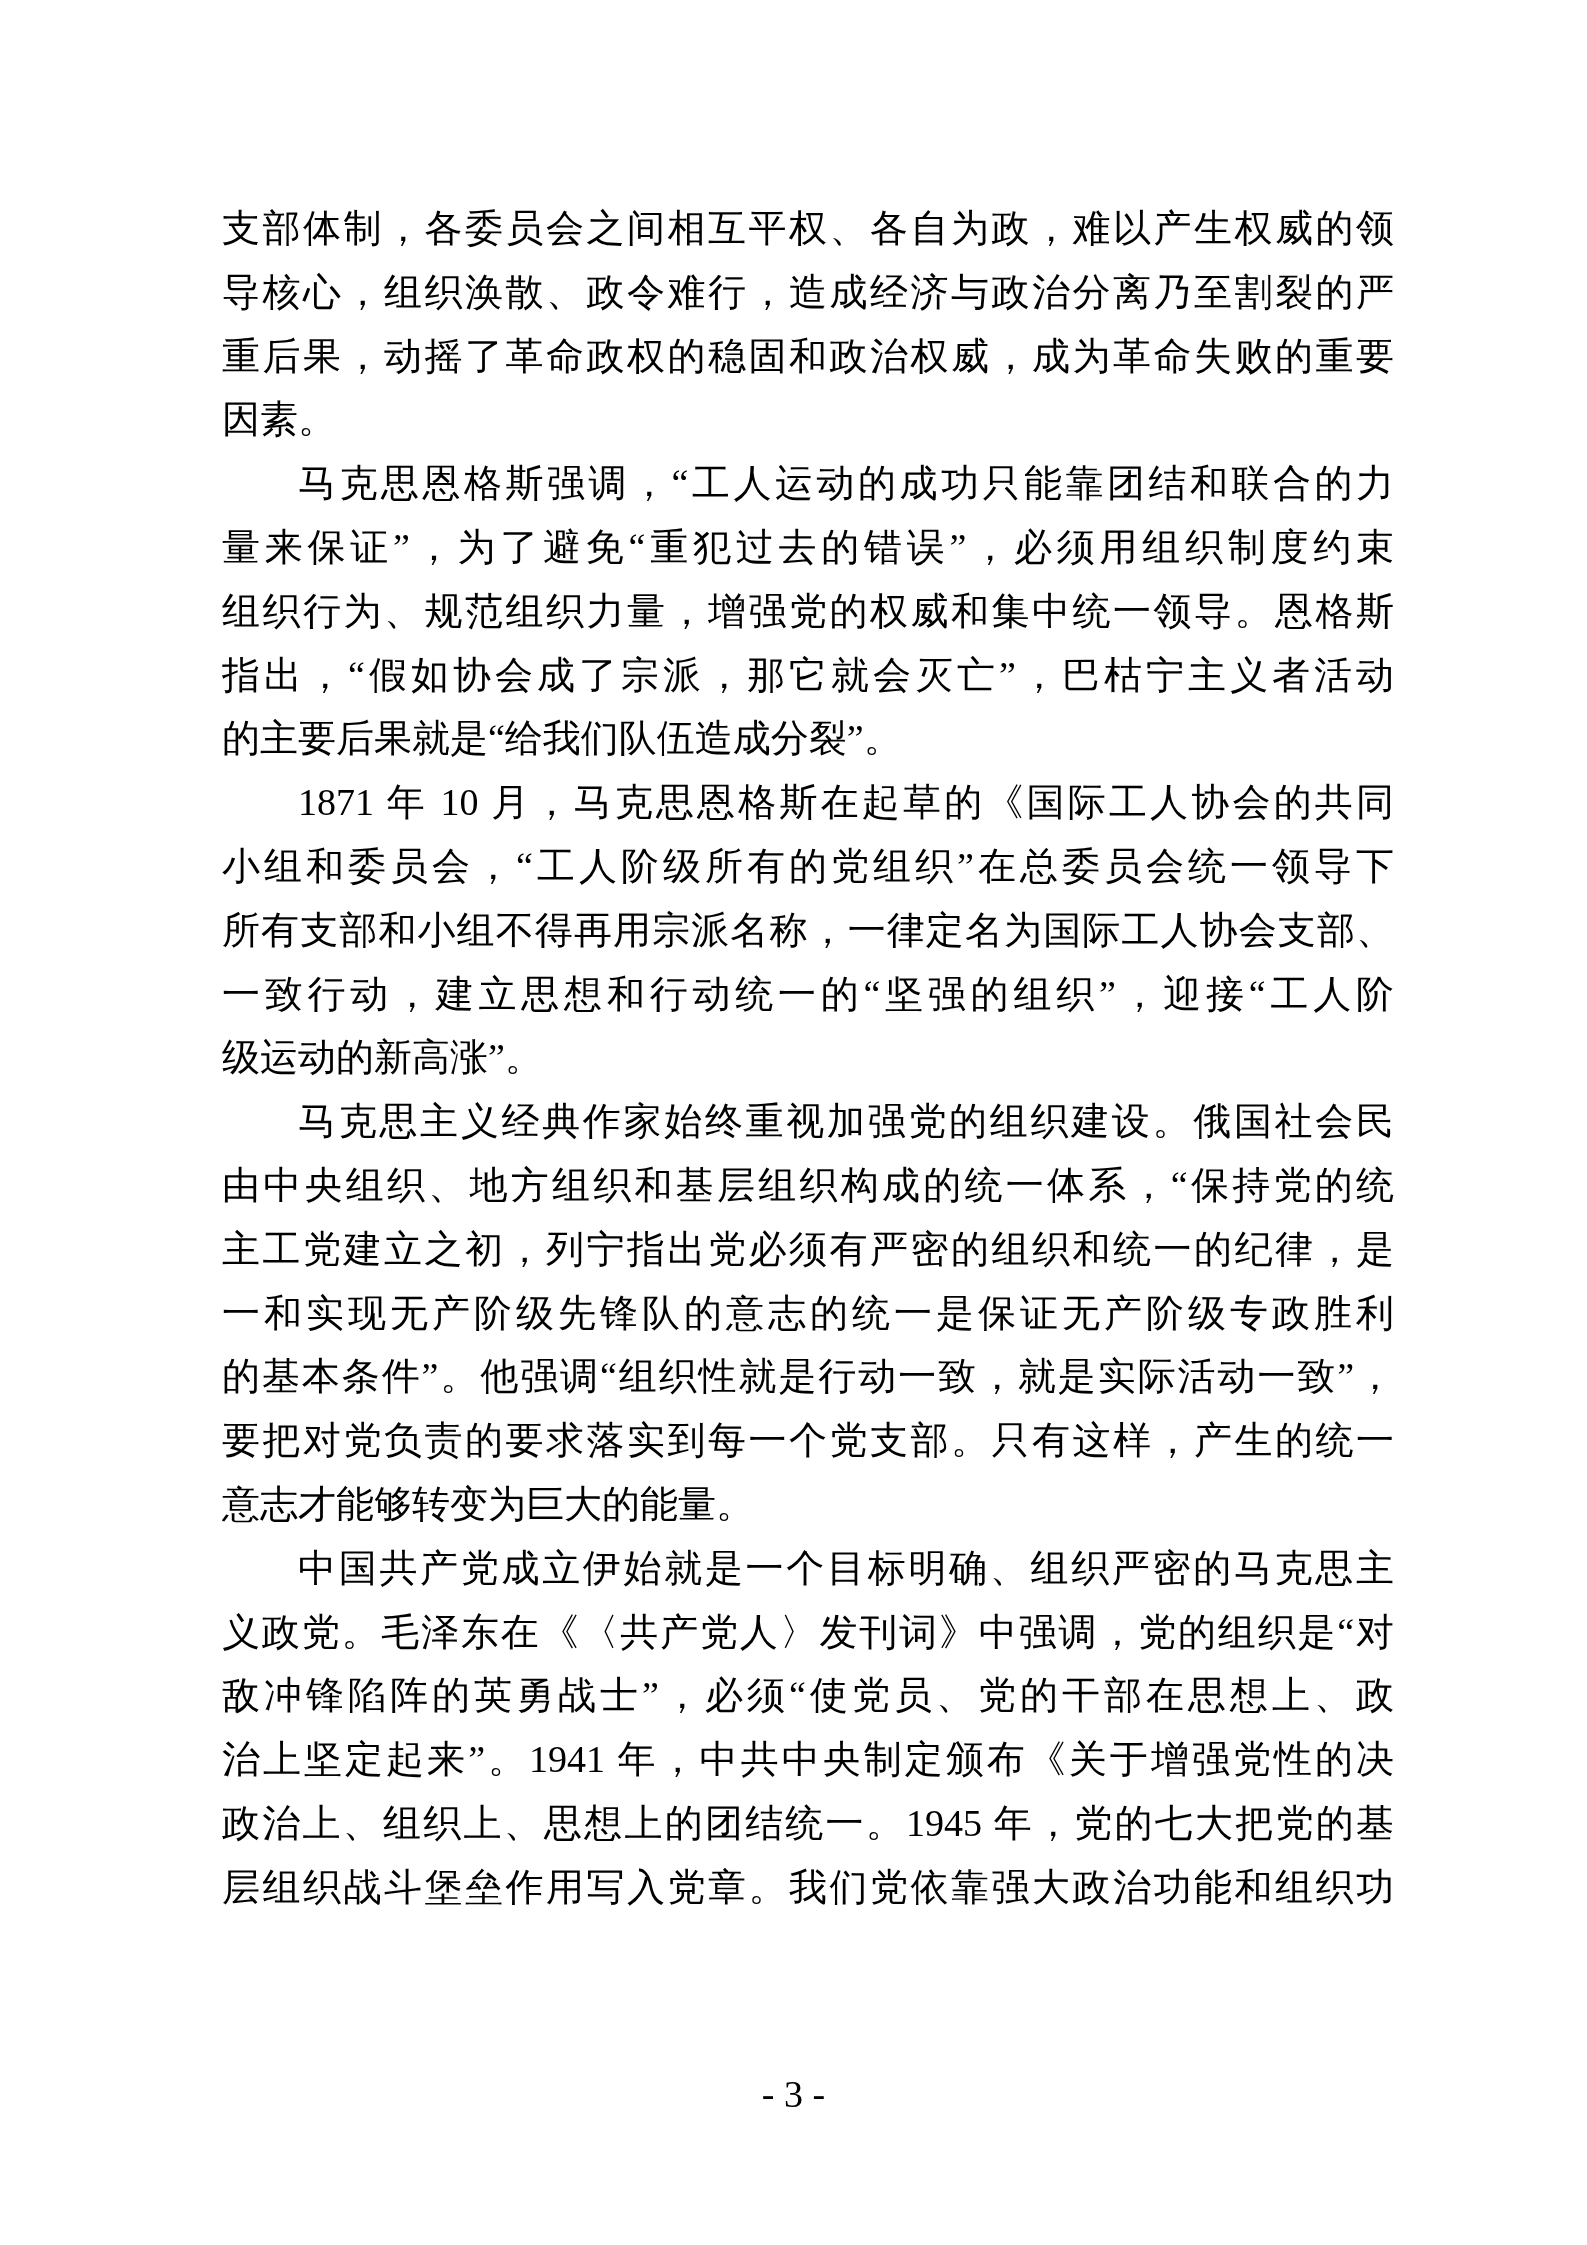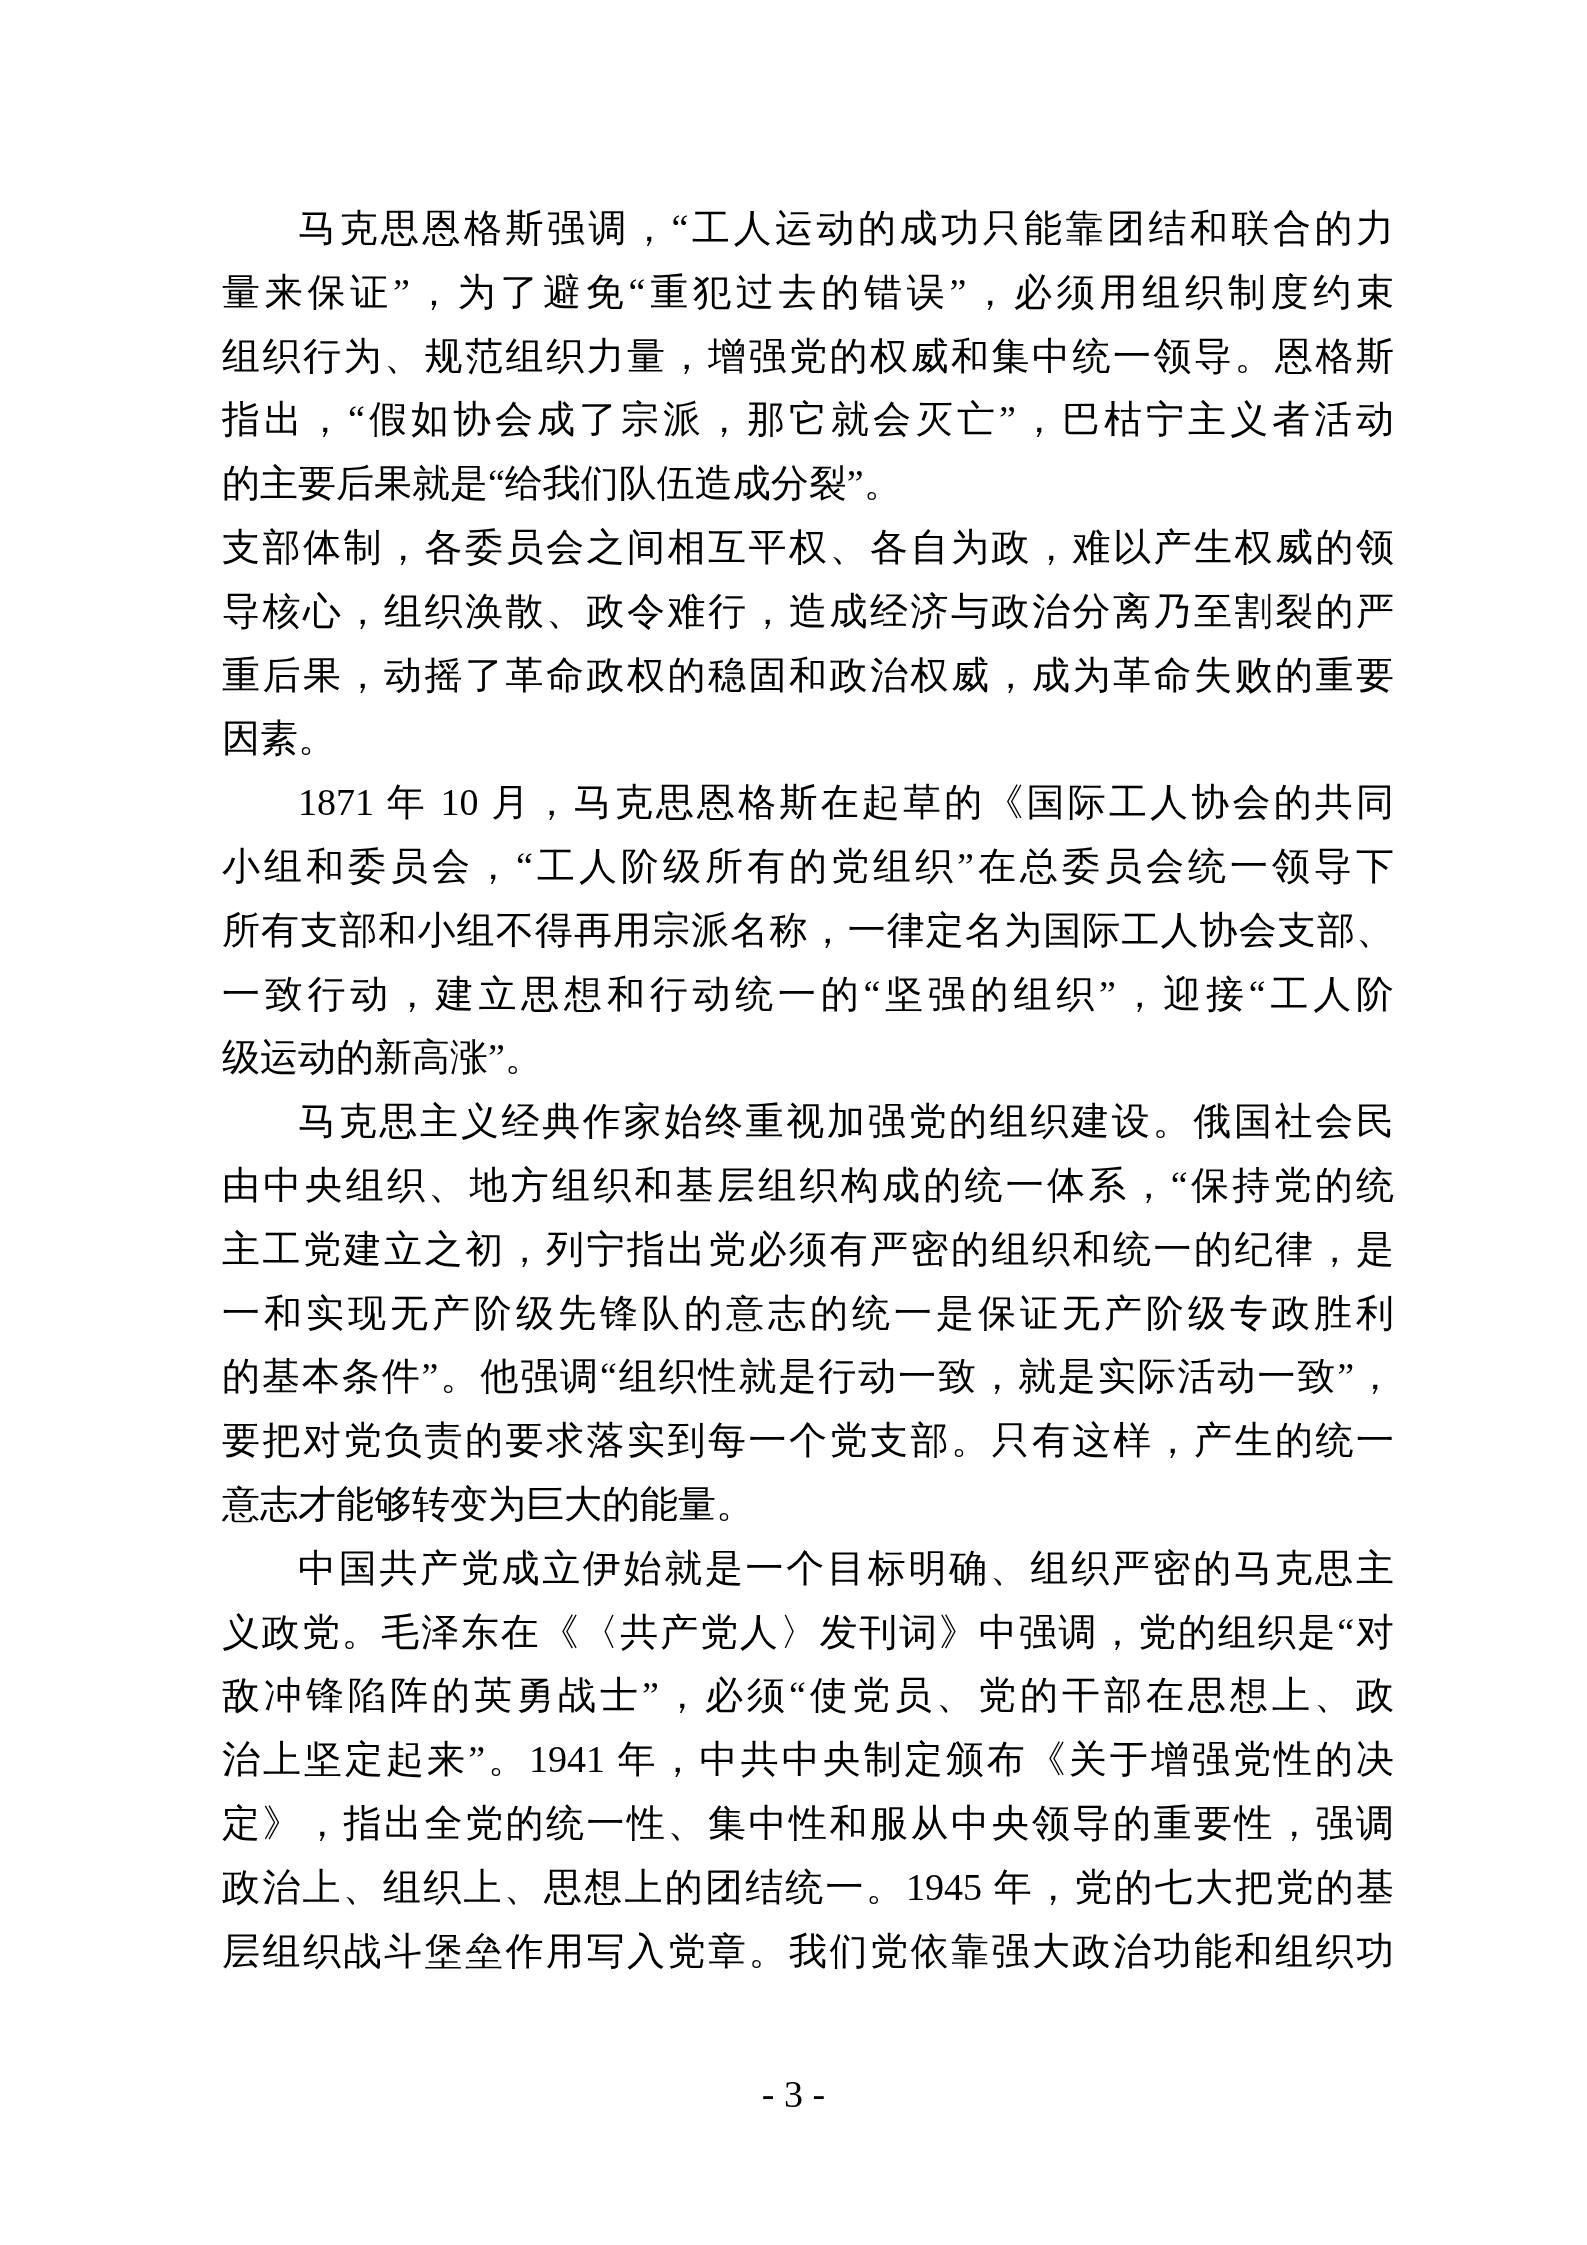--- a/index.html
+++ b/index.html
@@ -52,32 +52,32 @@
     line-height: 48px;
   }
 </style>
 </head>
 <body>
 
 <div class="page">
   <div class="content">
 
     <div class="paragraph">
+      <div class="line">支部体制，各委员会之间相互平权、各自为政，难以产生权威的领</div>
+      <div class="line">导核心，组织涣散、政令难行，造成经济与政治分离乃至割裂的严</div>
+      <div class="line">重后果，动摇了革命政权的稳固和政治权威，成为革命失败的重要</div>
+      <div class="line end">因素。</div>
+    </div>
+
+    <div class="paragraph">
       <div class="line indent">马克思恩格斯强调，“工人运动的成功只能靠团结和联合的力</div>
       <div class="line">量来保证”，为了避免“重犯过去的错误”，必须用组织制度约束</div>
       <div class="line">组织行为、规范组织力量，增强党的权威和集中统一领导。恩格斯</div>
       <div class="line">指出，“假如协会成了宗派，那它就会灭亡”，巴枯宁主义者活动</div>
       <div class="line end">的主要后果就是“给我们队伍造成分裂”。</div>
-    </div>
-
-    <div class="paragraph">
-      <div class="line">支部体制，各委员会之间相互平权、各自为政，难以产生权威的领</div>
-      <div class="line">导核心，组织涣散、政令难行，造成经济与政治分离乃至割裂的严</div>
-      <div class="line">重后果，动摇了革命政权的稳固和政治权威，成为革命失败的重要</div>
-      <div class="line end">因素。</div>
     </div>
 
     <div class="paragraph">
       <div class="line indent">1871 年 10 月，马克思恩格斯在起草的《国际工人协会的共同</div>
       <div class="line">小组和委员会，“工人阶级所有的党组织”在总委员会统一领导下</div>
       <div class="line">所有支部和小组不得再用宗派名称，一律定名为国际工人协会支部、</div>
       <div class="line">一致行动，建立思想和行动统一的“坚强的组织”，迎接“工人阶</div>
       <div class="line end">级运动的新高涨”。</div>
     </div>
 
@@ -89,21 +89,20 @@
       <div class="line">的基本条件”。他强调“组织性就是行动一致，就是实际活动一致”，</div>
       <div class="line">要把对党负责的要求落实到每一个党支部。只有这样，产生的统一</div>
       <div class="line end">意志才能够转变为巨大的能量。</div>
     </div>
 
     <div class="paragraph">
       <div class="line indent">中国共产党成立伊始就是一个目标明确、组织严密的马克思主</div>
       <div class="line">义政党。毛泽东在《〈共产党人〉发刊词》中强调，党的组织是“对</div>
       <div class="line">敌冲锋陷阵的英勇战士”，必须“使党员、党的干部在思想上、政</div>
       <div class="line">治上坚定起来”。1941 年，中共中央制定颁布《关于增强党性的决</div>
-      <div class="line">定》，指出全党的统一性、集中性和服从中央领导的重要性，强调</div>
       <div class="line">政治上、组织上、思想上的团结统一。1945 年，党的七大把党的基</div>
       <div class="line">层组织战斗堡垒作用写入党章。我们党依靠强大政治功能和组织功</div>
     </div>
 
   </div>
 
   <div class="footer">
     <span>- 3 -</span>
   </div>
 </div>

